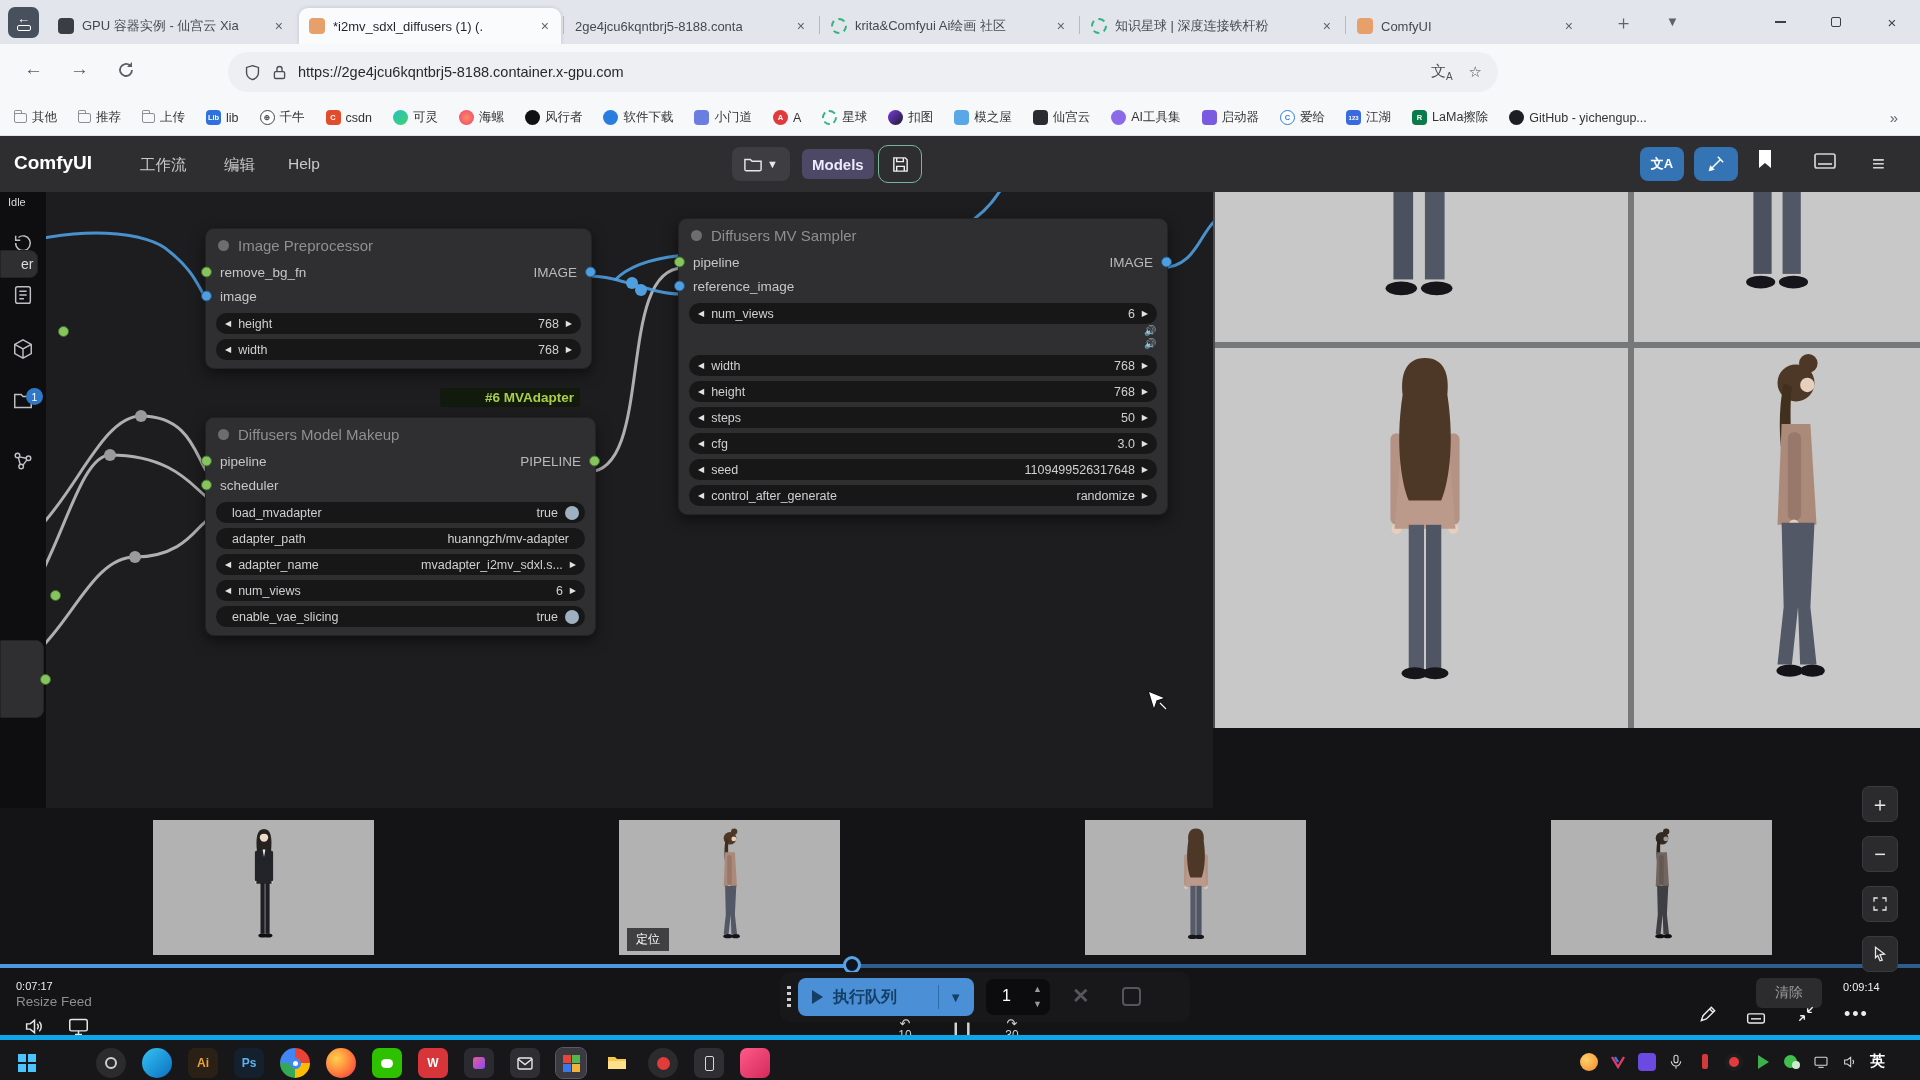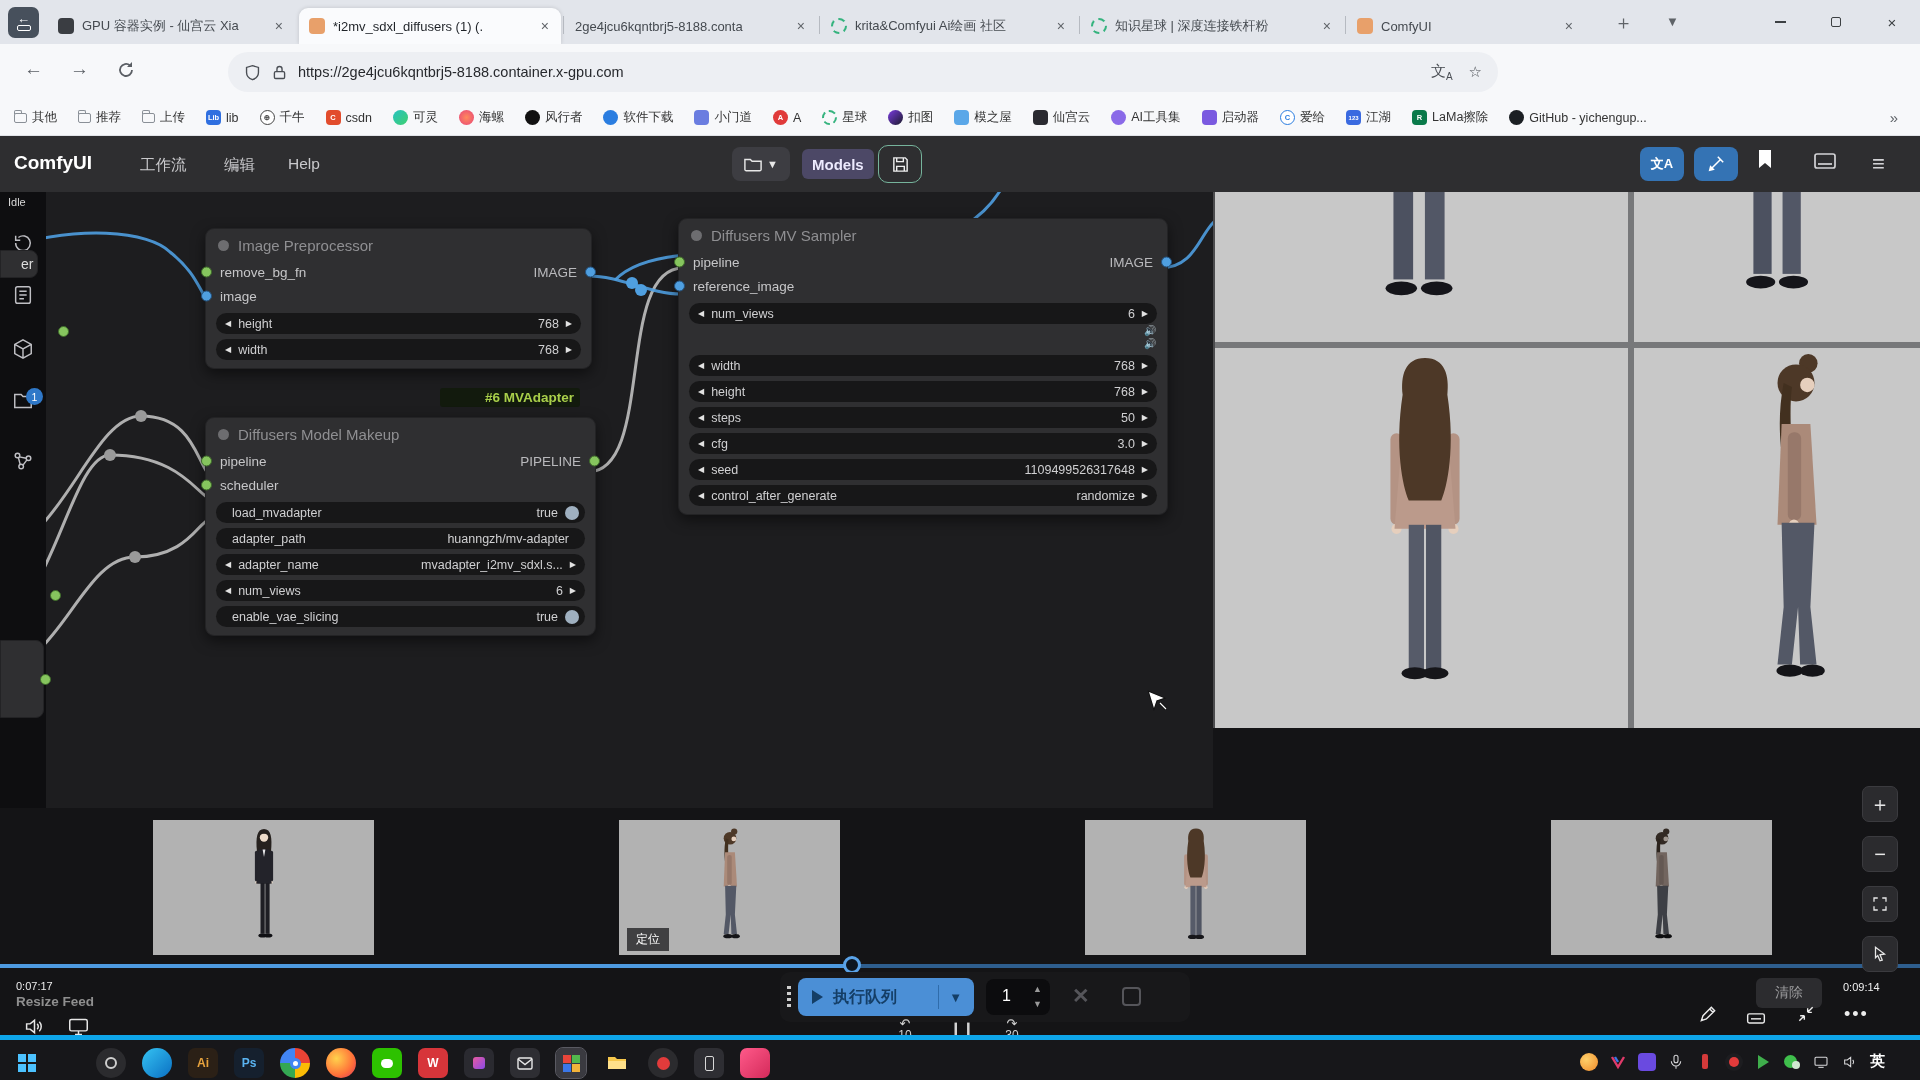--- a/index.html
+++ b/index.html
@@ -129,21 +129,21 @@
   #count-box { position:absolute; left:206px; top:7px; width:64px; height:36px; background:#0c0c0e; border-radius:8px;
     color:#fff; font-size:16px; }
   #count-box .n { position:absolute; left:16px; top:8px; }
   #count-box .st { position:absolute; right:8px; top:3px; color:#9a9a9a; font-size:9px; line-height:15px; text-align:center; }
   #q-x { position:absolute; left:292px; top:12px; color:#55555a; font-size:21px; font-weight:bold; }
   #q-stop { position:absolute; left:342px; top:15px; width:19px; height:19px; border:2.5px solid #55555a; border-radius:4px; }
   .skip { position:absolute; color:#d3d3d3; font-size:12px; text-align:center; width:34px; }
   .skip .a { font-size:13px; display:block; height:12px; }
 
   #pl-elapsed { position:absolute; left:16px; top:788px; color:#ececec; font-size:11px; }
-  #pl-feed { position:absolute; left:16px; top:802px; color:#8f8f8f; font-size:13.5px;font-weight:bold; }
+  #pl-feed { position:absolute; left:16px; top:802px; color:#8f8f8f; font-size:13.5px; }
   .plico { position:absolute; top:824px; color:#e6e6e6; }
   .plico svg { width:21px; height:21px; stroke:#e6e6e6; fill:none; stroke-width:1.7; }
 
   #clear-btn { position:absolute; left:1756px; top:786px; width:66px; height:30px; background:rgba(74,74,78,.45);
     border-radius:6px; color:#9c9c9e; font-size:14px; display:flex; align-items:center; justify-content:center; }
   #pl-dur { position:absolute; left:1843px; top:789px; color:#f0f0f0; font-size:11px; }
   .ricon { position:absolute; color:#ececec; }
   .ricon svg { width:20px; height:20px; stroke:#ececec; fill:none; stroke-width:1.7; }
 
   .zbtn { position:absolute; left:1862px; width:36px; height:36px; background:#2b2b2e; border:1px solid #3b3b3f;

